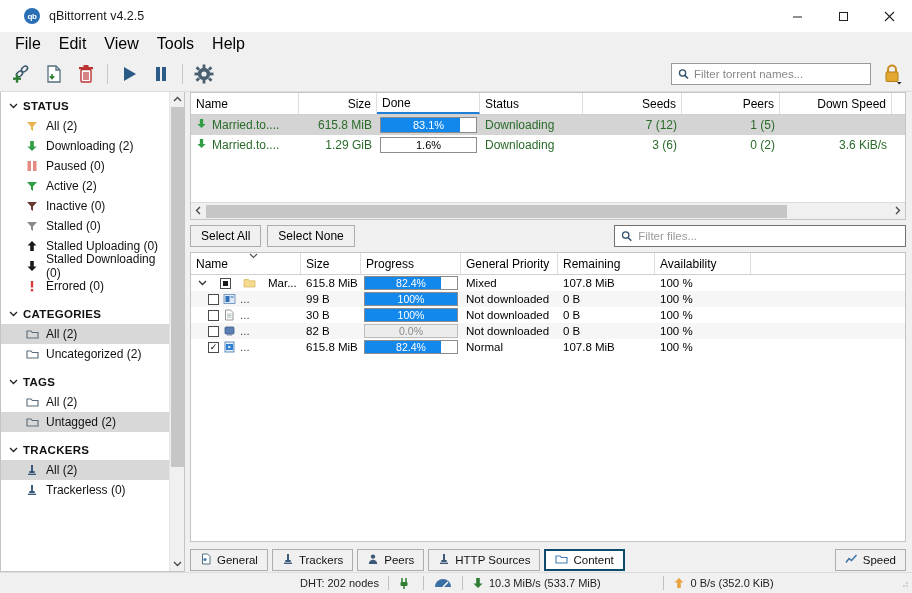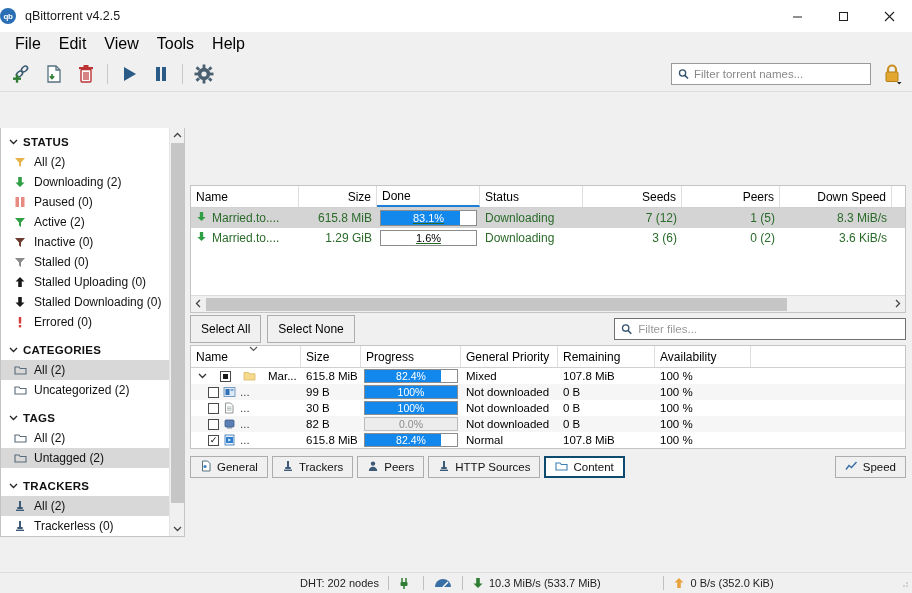--- a/index.html
+++ b/index.html
@@ -11,21 +11,21 @@
     overflow: hidden;
     color: #000;
   }
   .app { width: 912px; height: 593px; display: flex; flex-direction: column; background: #f0f0f0; }
 
   
   .titlebar {
     height: 32px; background: #ffffff; display: flex; align-items: center;
     flex: 0 0 32px;
   }
-  .title-logo { width: 16px; height: 16px; margin-left: 0; margin-right: 9px; border-radius: 50%;
+  .title-logo { width: 16px; height: 16px; margin-left: 24px; margin-right: 9px; border-radius: 50%;
     background: #2a6fb5; color: #fff; font-size: 8px; font-weight: bold;
     display: flex; align-items: center; justify-content: center; letter-spacing: -0.5px; }
   .title-text { font-size: 12.5px; color: #1a1a1a; }
   .win-btns { margin-left: auto; display: flex; height: 32px; }
   .win-btn { width: 46px; height: 32px; display: flex; align-items: center; justify-content: center;
     font-size: 12px; color: #202020; }
   .win-btn svg { display: block; }
 
   
   .menubar { height: 24px; flex: 0 0 24px; background: #f0f0f0; display: flex; align-items: center; padding-left: 6px; }
@@ -43,32 +43,32 @@
     display: flex; align-items: center; padding: 0 6px; gap: 5px;
   }
   .search-box input {
     border: none; outline: none; font-size: 11.5px; width: 100%;
     font-family: "Liberation Sans", sans-serif; color: #333; background: transparent;
   }
   .search-box input::placeholder { color: #888; }
   .lock-btn { width: 28px; height: 26px; display: flex; align-items: center; justify-content: center; margin-left: 7px; }
 
   
-  .main { flex: 1; display: flex; min-height: 0; padding: 0 0 0 0; align-items: center; }
+  .main { flex: 1; display: flex; min-height: 0; padding: 0 0 0 0; }
 
   
   .sidebar {
     width: 185px; flex: 0 0 185px; background: #fff; border: 1px solid #c4c4c4; border-top: none;
     margin: 0; display: flex; position: relative; overflow: hidden;
   }
   .sidebar-inner { flex: 1; overflow: hidden; padding-top: 4px; }
   .sb-group { font-size: 11.5px; font-weight: bold; color: #111; letter-spacing: 0.3px;
     padding: 4px 4px 4px 22px; position: relative; }
   .sb-group .chev { position: absolute; left: 8px; top: 50%; transform: translateY(-50%); }
-  .sb-item { display: flex; align-items: center; height: 20px; padding-left: 12px; font-size: 12px; color: #111; gap: 7px; }
+  .sb-item { display: flex; align-items: center; height: 20px; padding-left: 24px; font-size: 12px; color: #111; gap: 7px; }
   .sb-item.selected { background: #cce4f7; }
   .sb-item.selected-grey { background: #d8d8d8; }
   .sb-ico { width: 14px; height: 14px; display: flex; align-items: center; justify-content: center; flex: 0 0 14px; }
   .sb-spacer { height: 8px; }
   .sb-scroll { width: 15px; flex: 0 0 15px; background: #f0f0f0; position: relative; border-left: 1px solid #e4e4e4; }
   .sb-scroll .arrow { height: 15px; display: flex; align-items: center; justify-content: center; color: #444; font-size: 9px; }
   .sb-scroll .arrow.bot { position: absolute; bottom: 0; width: 100%; }
   .sb-thumb { position: absolute; top: 15px; left: 1px; width: 13px; height: 360px; background: #c6c6c6; }
 
   
@@ -81,36 +81,36 @@
   .th { border-right: 1px solid #dedede; font-size: 12px; color: #000; display: flex;
     align-items: center; padding: 0 5px; overflow: hidden; white-space: nowrap; }
   .th.r { justify-content: flex-end; }
   .th.sorted { border-bottom: 2px solid #1f7fd4; }
   .trow { display: flex; height: 20px; flex: 0 0 20px; align-items: center; }
   .trow.sel { background: #d4d4d4; }
   .td { font-size: 12px; color: #2a6b2a; display: flex; align-items: center; padding: 0 5px;
     overflow: hidden; white-space: nowrap; height: 20px; }
   .td.r { justify-content: flex-end; }
   .td.name { gap: 5px; color: #2a6b2a; }
-  .pbar-cell { padding: 1px 3px; display: flex; align-items: center; text-decoration: underline; }
+  .pbar-cell { padding: 1px 3px; display: flex; align-items: center; }
   .pbar { height: 16px; width: 100%; border: 1px solid #8c8c8c; background: #fff; position: relative;
     display: flex; align-items: center; justify-content: center; }
   .pbar .fill { position: absolute; left: 0; top: 0; bottom: 0; background: #1287ec; }
   .pbar .lbl { position: relative; font-size: 11px; color: #000; z-index: 2; }
   .pbar .lbl.onfill { color: #fff; }
   .hscroll { height: 17px; flex: 0 0 17px; background: #f0f0f0; display: flex; align-items: center;
     border-top: 1px solid #dcdcdc; margin-top: auto; }
   .hs-arrow { width: 15px; text-align: center; font-size: 9px; color: #444; }
   .hs-track { flex: 1; height: 15px; background: #f0f0f0; position: relative; }
   .hs-thumb { position: absolute; left: 0; top: 1px; bottom: 1px; width: 85%; background: #c6c6c6; }
 
   
   .file-toolbar { height: 32px; flex: 0 0 32px; display: flex; align-items: center; gap: 6px; }
   .btn {
-    height: 28px; padding: 0 10px; background: #f0f0f0; border: 1px solid #adadad;
+    height: 22px; padding: 0 10px; background: #f0f0f0; border: 1px solid #adadad;
     font-size: 12px; color: #000; display: flex; align-items: center; justify-content: center;
     font-family: "Liberation Sans", sans-serif;
   }
   .file-filter { margin-left: auto; width: 292px; height: 22px; background: #fff;
     border: 1px solid #707070; display: flex; align-items: center; padding: 0 6px; gap: 6px; }
   .file-filter input { border: none; outline: none; font-size: 11.5px; width: 100%;
     font-family: "Liberation Sans", sans-serif; background: transparent; color: #333; }
   .file-filter input::placeholder { color: #999; }
 
   
@@ -477,21 +477,20 @@
           <div class="td r" style="width:78px">615.8 MiB</div>
           <div class="td pbar-cell" style="width:103px">
             <div class="pbar">
               <div class="fill" style="width:83.1%"></div>
               <span class="lbl onfill">83.1%</span>
             </div>
           </div>
           <div class="td" style="width:103px">Downloading</div>
           <div class="td r" style="width:99px">7 (12)</div>
           <div class="td r" style="width:98px">1 (5)</div>
-          <div class="td r" style="width:112px">8.3 MiB/s</div>
         </div>
 
         <div class="trow">
           <div class="td name" style="width:108px">
             <span><svg width="11" height="11" viewBox="0 0 12 12">
                   <polygon points="4.2,1 7.8,1 7.8,6.5 10.5,6.5 6,11 1.5,6.5 4.2,6.5" fill="#2f9e44"></polygon>
                 </svg></span>
             <span>Married.to....</span>
           </div>
           <div class="td r" style="width:78px">1.29 GiB</div>

